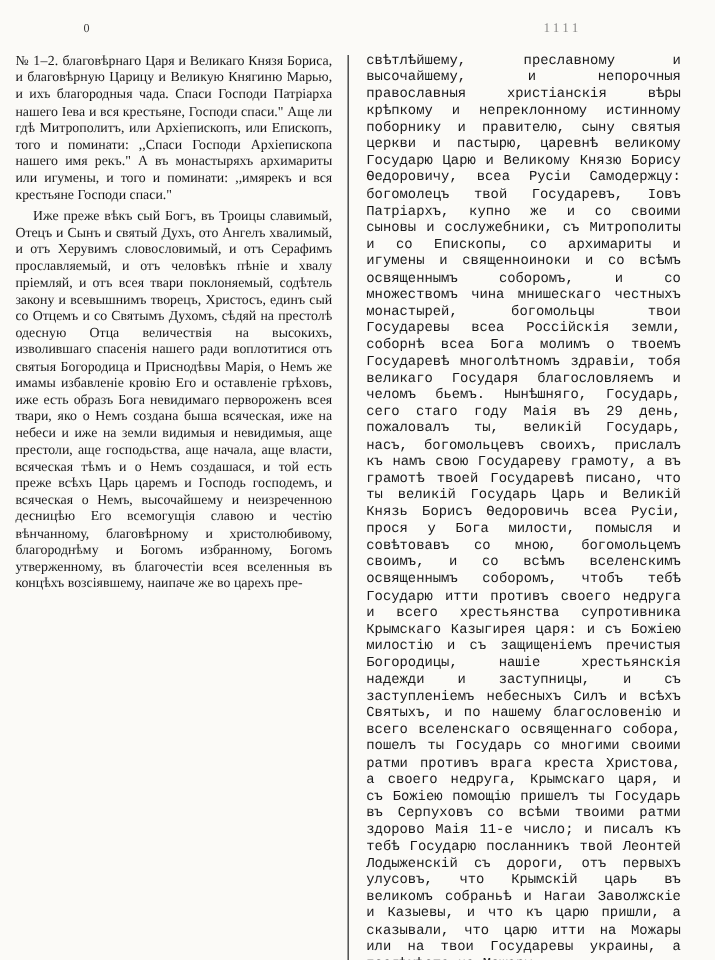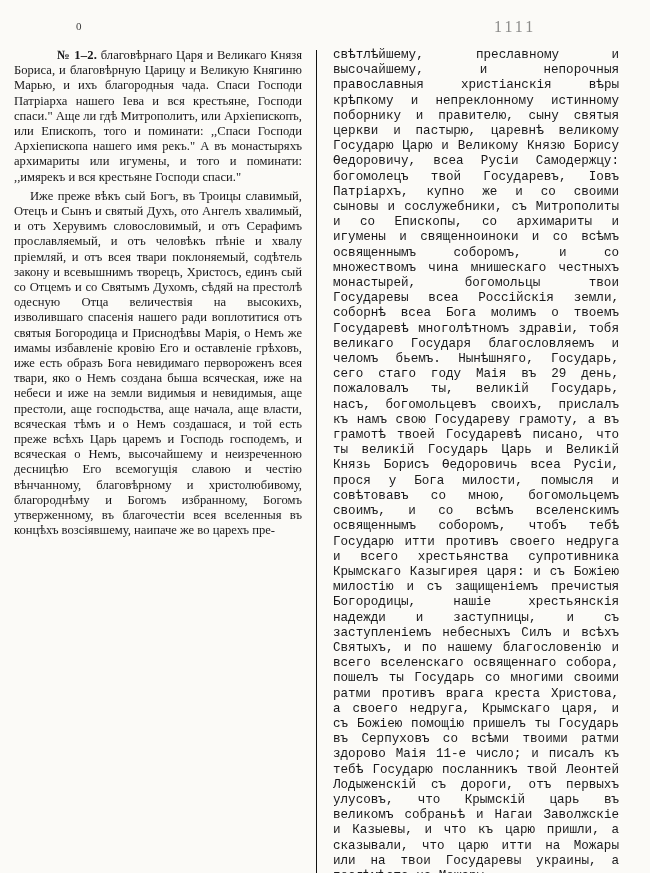--- a/index.html
+++ b/index.html
@@ -31,21 +31,21 @@
     left: 62px;
     top: 0px;
     font-size: 11px;
     color: #3a3a3a;
     letter-spacing: 1px;
   }
   .top-mark-right {
     position: absolute;
     left: 480px;
     top: -2px;
-    font-size: 16px;
+    font-size: 12px;
     color: #2d2d2d;
     letter-spacing: 3px;
     opacity: .55;
   }
   .columns {
     display: flex;
     gap: 0px;
     margin-top: 6px;
   }
   .col {
@@ -70,23 +70,22 @@
     font-size: 12.6px;
     line-height: 15.2px;
     text-align: justify;
     text-justify: inter-word;
     hyphens: manual;
   }
   p.indent {
     text-indent: 16px;
   }
   .marker {
-    font-weight: bold;
+    font-weight: normal;
     letter-spacing: .2px;
-    margin-left: 43px;
   }
   .smallcaps {
     font-variant: small-caps;
     letter-spacing: .3px;
   }
   .italic {
     font-style: italic;
   }
   .src-note {
     font-style: italic;

